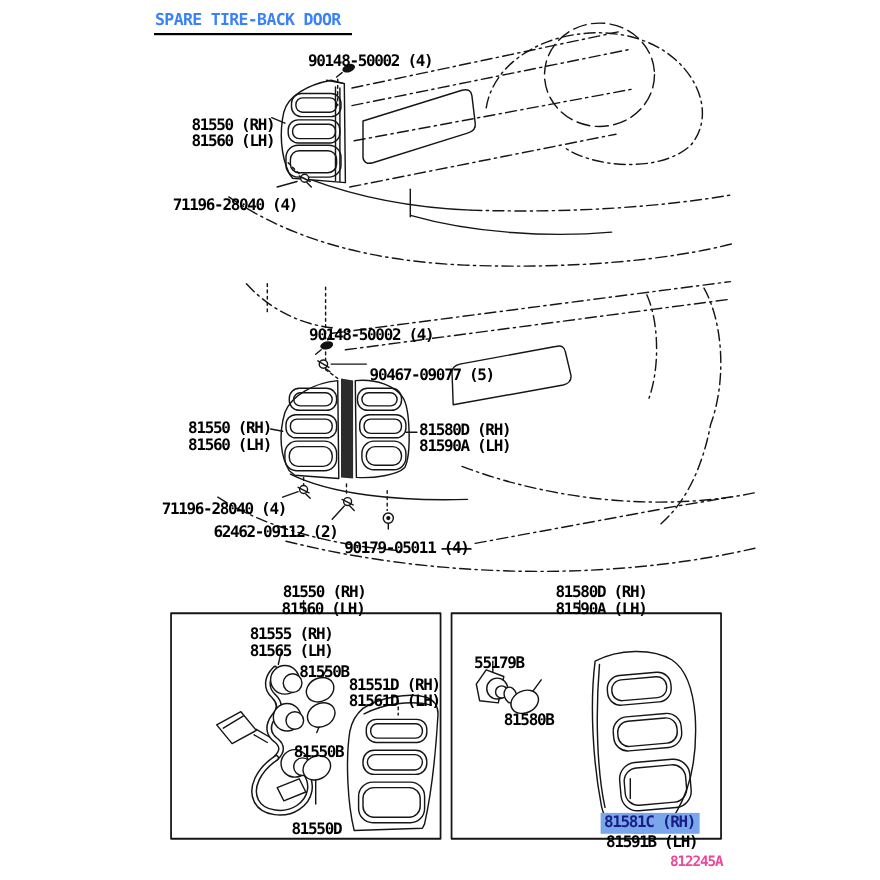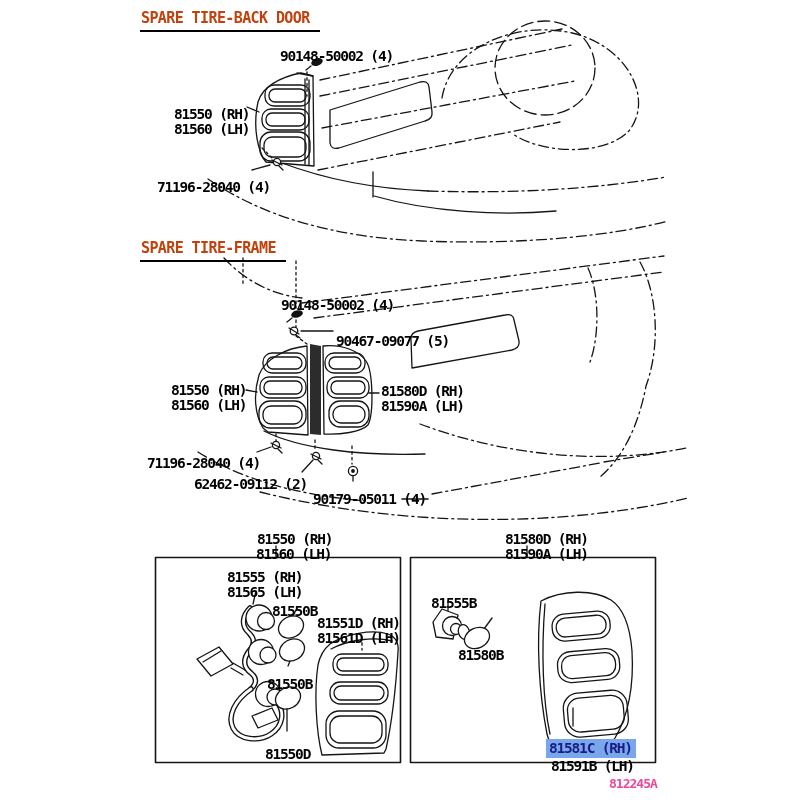--- a/index.html
+++ b/index.html
@@ -10,21 +10,21 @@
   .art{stroke:#151515;stroke-width:1.3;fill:none;stroke-linecap:round;stroke-linejoin:round;}
   .dd{stroke-dasharray:10 4 2 4;}
   .dt{stroke-dasharray:2.5 3.2;}
   .ds{stroke-dasharray:12 5;}
   .tube-o{stroke-width:5.5;}
   .tube-i{stroke:#fff;stroke-width:2.8;}
   .wfill{fill:#fff;}
   .pn{position:absolute;font:bold 14.5px "DejaVu Sans Mono",monospace;letter-spacing:-1.2px;
       white-space:nowrap;color:#000;line-height:1;margin-top:12px;}
   .ttl{position:absolute;font:bold 15px "DejaVu Sans Mono",monospace;letter-spacing:-0.6px;
-      white-space:nowrap;color:#c2410c;border-bottom:2px solid #000;padding:0 10px 3px 1px;line-height:1.1;}
+      white-space:nowrap;color:#3b82f6;border-bottom:2px solid #000;padding:0 10px 3px 1px;line-height:1.1;}
   .hl{background:#7AA7EB;color:#181D85;padding:2px 4px 2px 3px;}
   .ftr{position:absolute;font:bold 13px "DejaVu Sans Mono",monospace;letter-spacing:-1px;color:#ec4899;}
 </style>
 </head>
 <body>
 
 <div id="canvas">
 
   <svg width="800" height="800" viewBox="0 0 800 800">
 
@@ -205,21 +205,20 @@
       </g>
     </g>
   </svg>
 
   <div class="ttl" style="left:140px;top:10px">SPARE TIRE-BACK DOOR</div>
   <div class="pn" style="left:280px;top:37px">90148-50002 (4)</div>
   <div class="pn" style="left:174px;top:95px">81550 (RH)</div>
   <div class="pn" style="left:174px;top:110px">81560 (LH)</div>
   <div class="pn" style="left:157px;top:168px">71196-28040 (4)</div>
 
-  <div class="ttl" style="left:140px;top:240px">SPARE TIRE-FRAME</div>
   <div class="pn" style="left:281px;top:286px">90148-50002 (4)</div>
   <div class="pn" style="left:336px;top:322px">90467-09077 (5)</div>
   <div class="pn" style="left:171px;top:371px">81550 (RH)</div>
   <div class="pn" style="left:171px;top:386px">81560 (LH)</div>
   <div class="pn" style="left:381px;top:372px">81580D (RH)</div>
   <div class="pn" style="left:381px;top:387px">81590A (LH)</div>
   <div class="pn" style="left:147px;top:444px">71196-28040 (4)</div>
   <div class="pn" style="left:194px;top:465px">62462-09112 (2)</div>
   <div class="pn" style="left:313px;top:480px">90179-05011 (4)</div>
 
@@ -229,19 +228,19 @@
   <div class="pn" style="left:505px;top:535px">81590A (LH)</div>
 
   <div class="pn" style="left:227px;top:558px">81555 (RH)</div>
   <div class="pn" style="left:227px;top:573px">81565 (LH)</div>
   <div class="pn" style="left:272px;top:592px">81550B</div>
   <div class="pn" style="left:317px;top:604px">81551D (RH)</div>
   <div class="pn" style="left:317px;top:619px">81561D (LH)</div>
   <div class="pn" style="left:267px;top:665px">81550B</div>
   <div class="pn" style="left:265px;top:735px">81550D</div>
 
-  <div class="pn" style="left:431px;top:584px">81555B</div>
+  <div class="pn" style="left:431px;top:584px">55179B</div>
   <div class="pn" style="left:458px;top:636px">81580B</div>
   <div class="pn hl" style="left: 546px; top: 727px; background: rgb(122, 167, 235); color: rgb(24, 29, 133);">81581C (RH)</div>
   <div class="pn" style="left:551px;top:747px">81591B (LH)</div>
 
   <div class="ftr" style="left:609px;top:776px">812245A</div>
 </div>
 
 </body></html>

